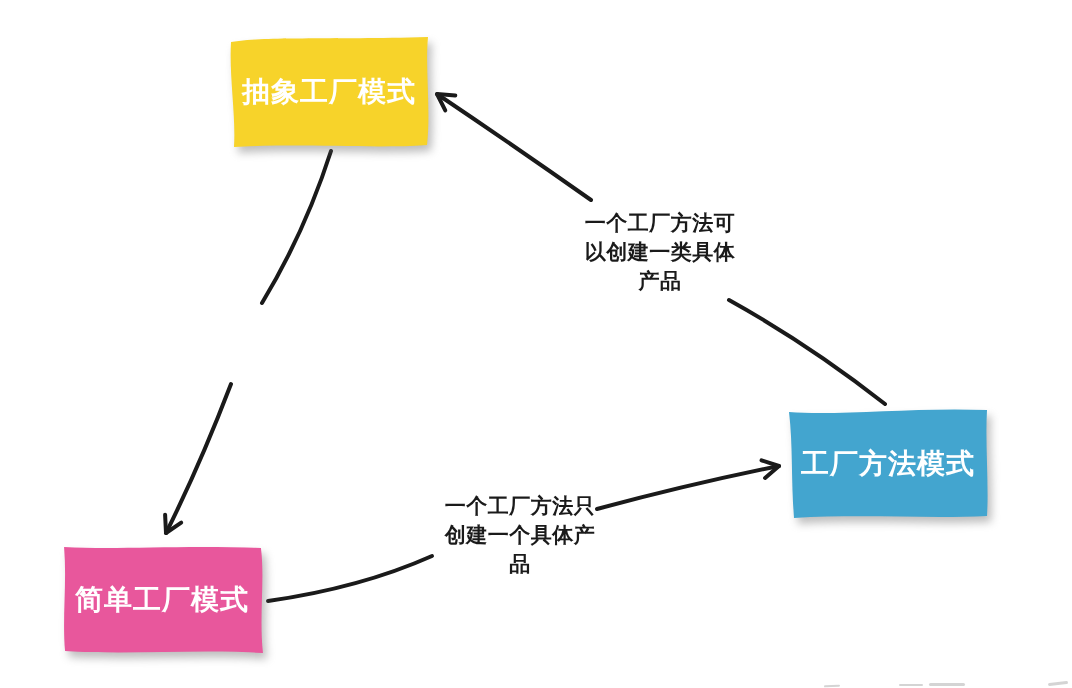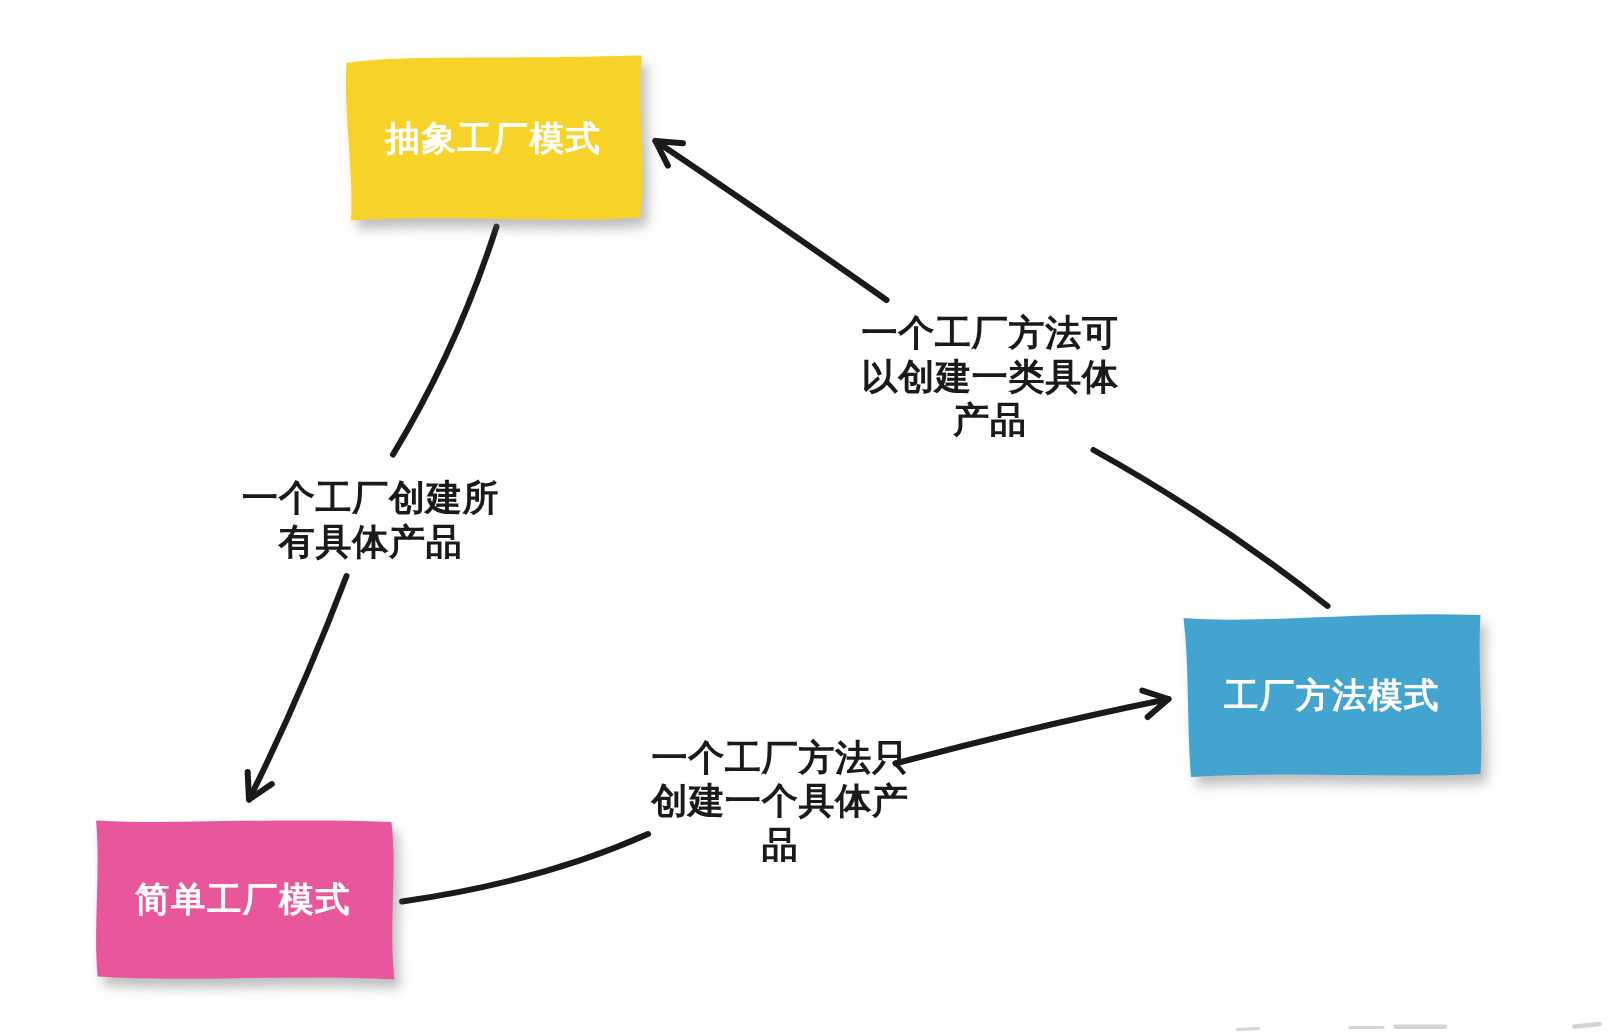--- a/index.html
+++ b/index.html
@@ -38,35 +38,35 @@
     left: 0; top: 0;
     width: 100%;
     height: 100%;
     overflow: visible;
     filter: drop-shadow(4px 6px 4px rgba(110,110,110,0.45));
   }
   .node-label {
     position: relative;
     z-index: 2;
     color: #ffffff;
-    font-size: 23px;
+    font-size: 28px;
     font-weight: 700;
     letter-spacing: 1px;
     white-space: nowrap;
   }
   .node-abstract { left: 225px; top: 33px;  width: 208px; height: 118px; }
   .node-simple   { left: 57px;  top: 541px; width: 210px; height: 117px; text-align: center; }
   .node-method   { left: 784px; top: 404px; width: 208px; height: 119px; }
 
   .edge-label {
     position: absolute;
     width: 220px;
     text-align: center;
     color: #1a1a1a;
-    font-size: 24px;
+    font-size: 21px;
     font-weight: 700;
     line-height: 29px;
     letter-spacing: 0.5px;
     white-space: pre-line;
   }
   .edge-label-1 { left: 137px; top: 318px; }
   .edge-label-2 { left: 550px; top: 208px; }
   .edge-label-3 { left: 410px; top: 491px; }
 
   .artifact {
@@ -116,22 +116,20 @@
     <span class="node-label">简单工厂模式</span>
   </div>
 
   <div class="node node-method">
     <svg class="node-shape-svg" viewBox="0 0 208 118" preserveAspectRatio="none">
       <path d="M5,8 C55,12 130,3 203,6 C201,38 205,80 203,111 C145,114 80,109 10,113 C7,75 9,40 5,8 Z" fill="#43a5cf"></path>
     </svg>
     <span class="node-label">工厂方法模式</span>
   </div>
 
-  <div class="edge-label edge-label-1">一个工厂创建所
-有具体产品</div>
   <div class="edge-label edge-label-2">一个工厂方法可
 以创建一类具体
 产品</div>
   <div class="edge-label edge-label-3">一个工厂方法只
 创建一个具体产
 品</div>
 
   <div class="artifact artifact-1"></div>
   <div class="artifact artifact-2"></div>
   <div class="artifact artifact-3"></div>

